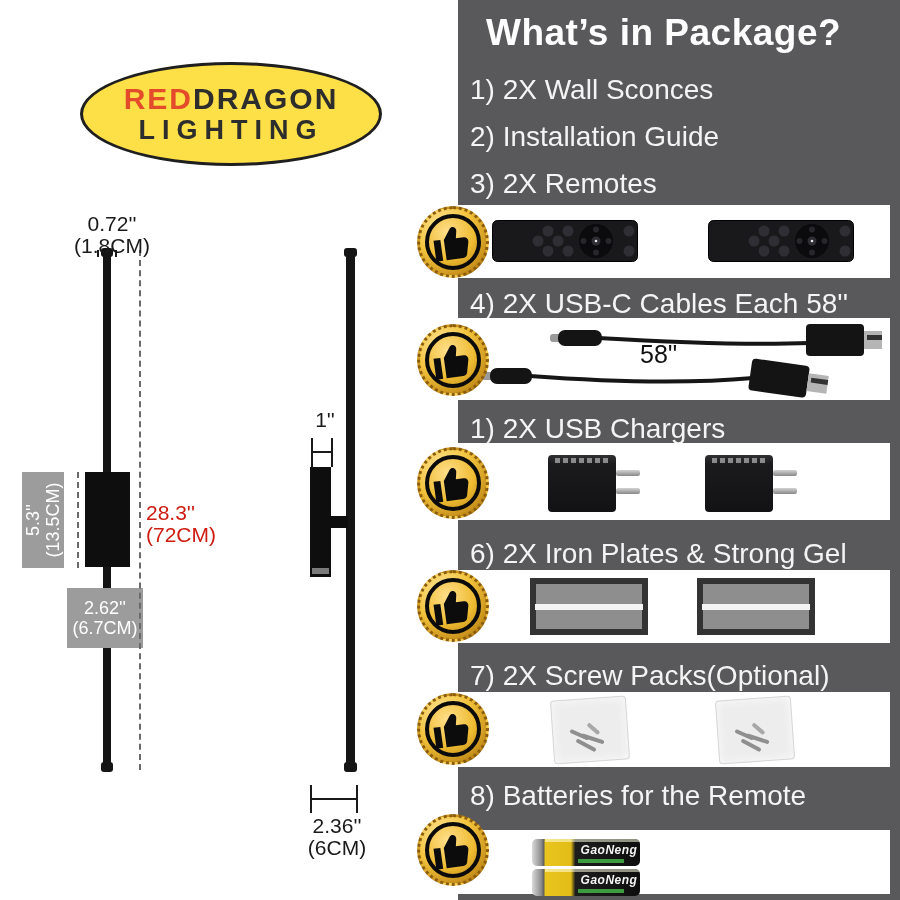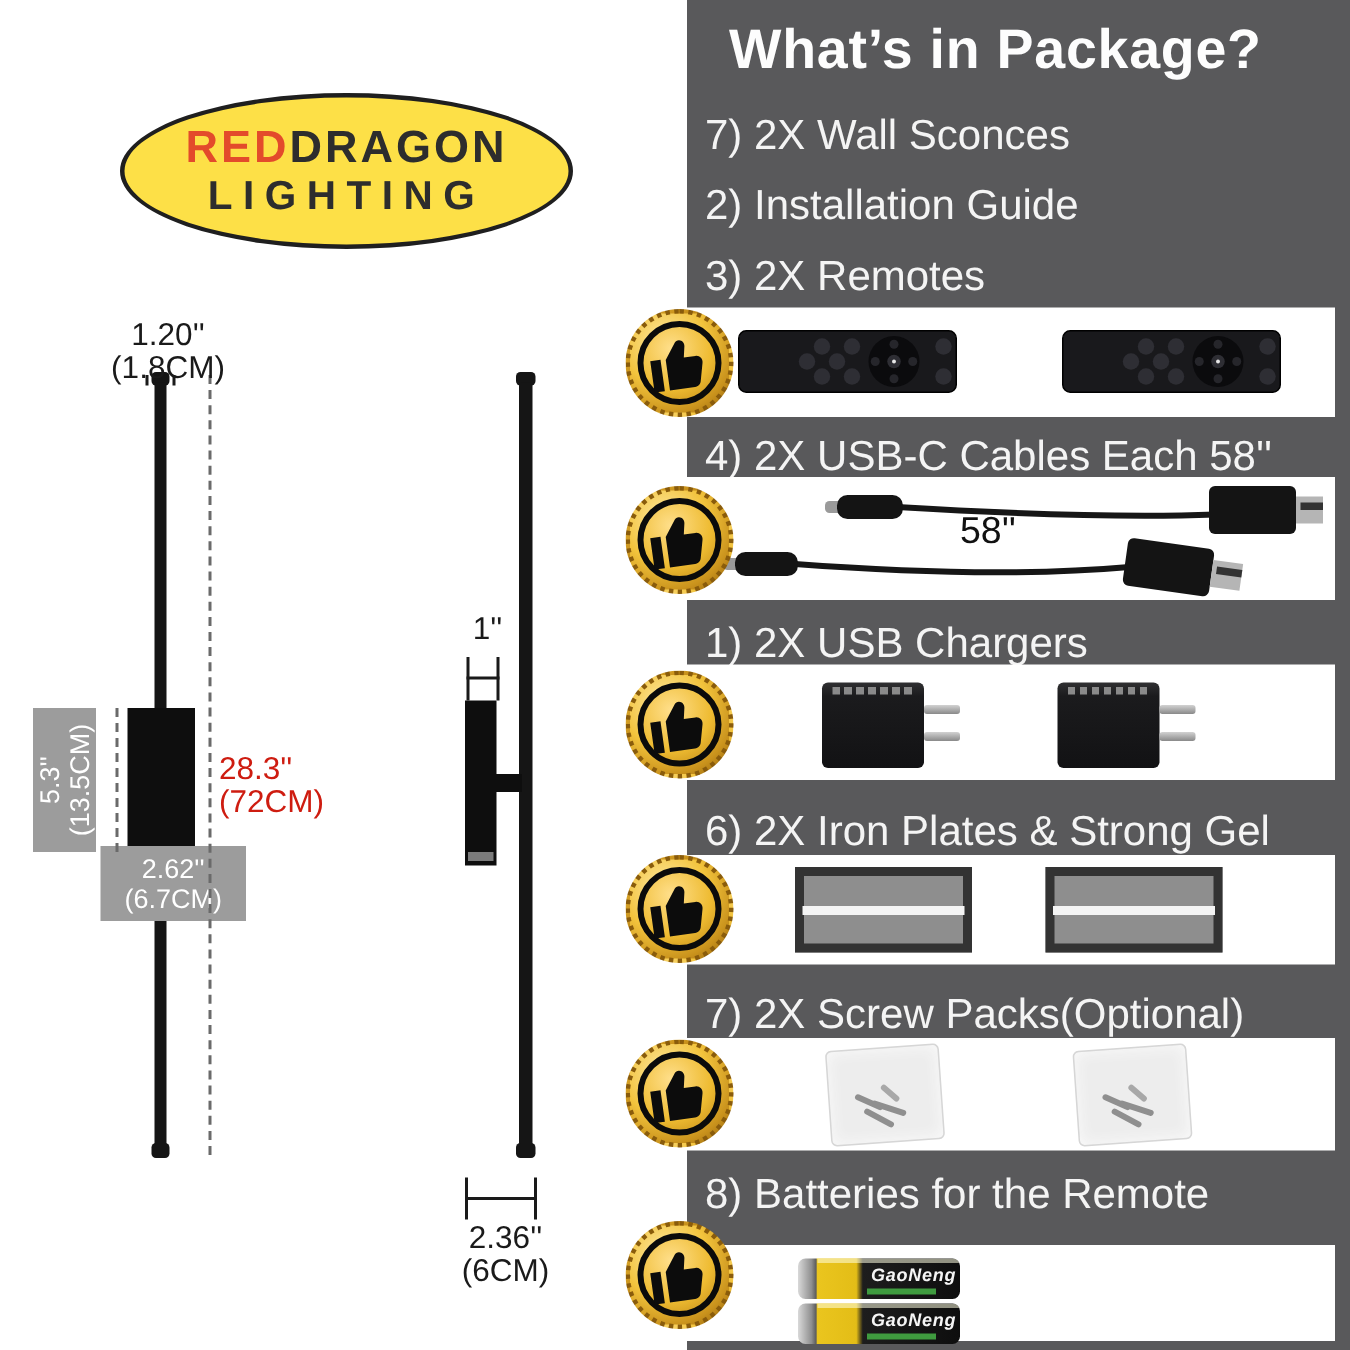--- a/index.html
+++ b/index.html
@@ -84,21 +84,21 @@
 <body>
 
 <div id="root">
 
   <div class="logo">
     <div class="logo-line1"><span class="logo-red">RED</span><span>DRAGON</span></div>
     <div class="logo-line2">LIGHTING</div>
   </div>
 
   <div class="dim" style="left:38px;top:213px;width:148px;">
-    <span>1.20''</span><br>
+    <span>0.72''</span><br>
     <span>(1.8CM)</span>
   </div>
   <div class="tick" style="left:97px;top:250px;width:2px;height:7px;"></div>
   <div class="tick" style="left:115px;top:250px;width:2px;height:7px;"></div>
 
   <div class="cap" style="left:101px;top:248px;width:12px;height:9px;"></div>
   <div class="rod" style="left:103px;top:255px;width:8px;height:515px;"></div>
   <div class="cap" style="left:101px;top:762px;width:12px;height:10px;"></div>
 
   <div class="plate" style="left:85px;top:472px;width:45px;height:95px;"></div>
@@ -110,21 +110,21 @@
       <span>5.3''</span>
       <span>(13.5CM)</span>
     </div>
   </div>
 
   <div class="dim-red" style="left:146px;top:502px;">
     <span>28.3''</span><br>
     <span>(72CM)</span>
   </div>
 
-  <div class="gbox" style="left:67px;top:564px;width:76px;height:50px;padding-left:21px;">
+  <div class="gbox" style="left:67px;top:588px;width:76px;height:60px;">
     <div class="htext">
       <span>2.62''</span>
       <span>(6.7CM)</span>
     </div>
   </div>
 
   <div class="dim" style="left:299px;top:409px;width:52px;">
     <span>1''</span>
   </div>
 
@@ -144,21 +144,21 @@
   <div class="tick" style="left:356px;top:785px;width:2px;height:28px;"></div>
   <div class="tick" style="left:310px;top:798px;width:48px;height:2px;"></div>
   <div class="dim" style="left:294px;top:815px;width:86px;">
     <span>2.36''</span><br>
     <span>(6CM)</span>
   </div>
 
   <div class="panel">
     <div class="panel-title">What’s in Package?</div>
 
-    <div class="pkg-item" style="top:74px;">7) 2X Wall Sconces</div>
+    <div class="pkg-item" style="top:74px;">1) 2X Wall Sconces</div>
     <div class="pkg-item" style="top:121px;">2) Installation Guide</div>
     <div class="pkg-item" style="top:168px;">3) 2X Remotes</div>
 
     <div class="photo-row" style="top:205px;height:73px;">
       <svg class="remote-svg" style="left:34px;" width="146" height="42" viewBox="0 0 146 42">
         <rect x="0.5" y="0.5" width="145" height="41" rx="5" fill="#19191c" stroke="#000"></rect>
         <g fill="#2e2e34">
           <circle cx="56" cy="11" r="5.5"></circle>
             <circle cx="76" cy="11" r="5.5"></circle>
           <circle cx="46" cy="21" r="5.5"></circle>

